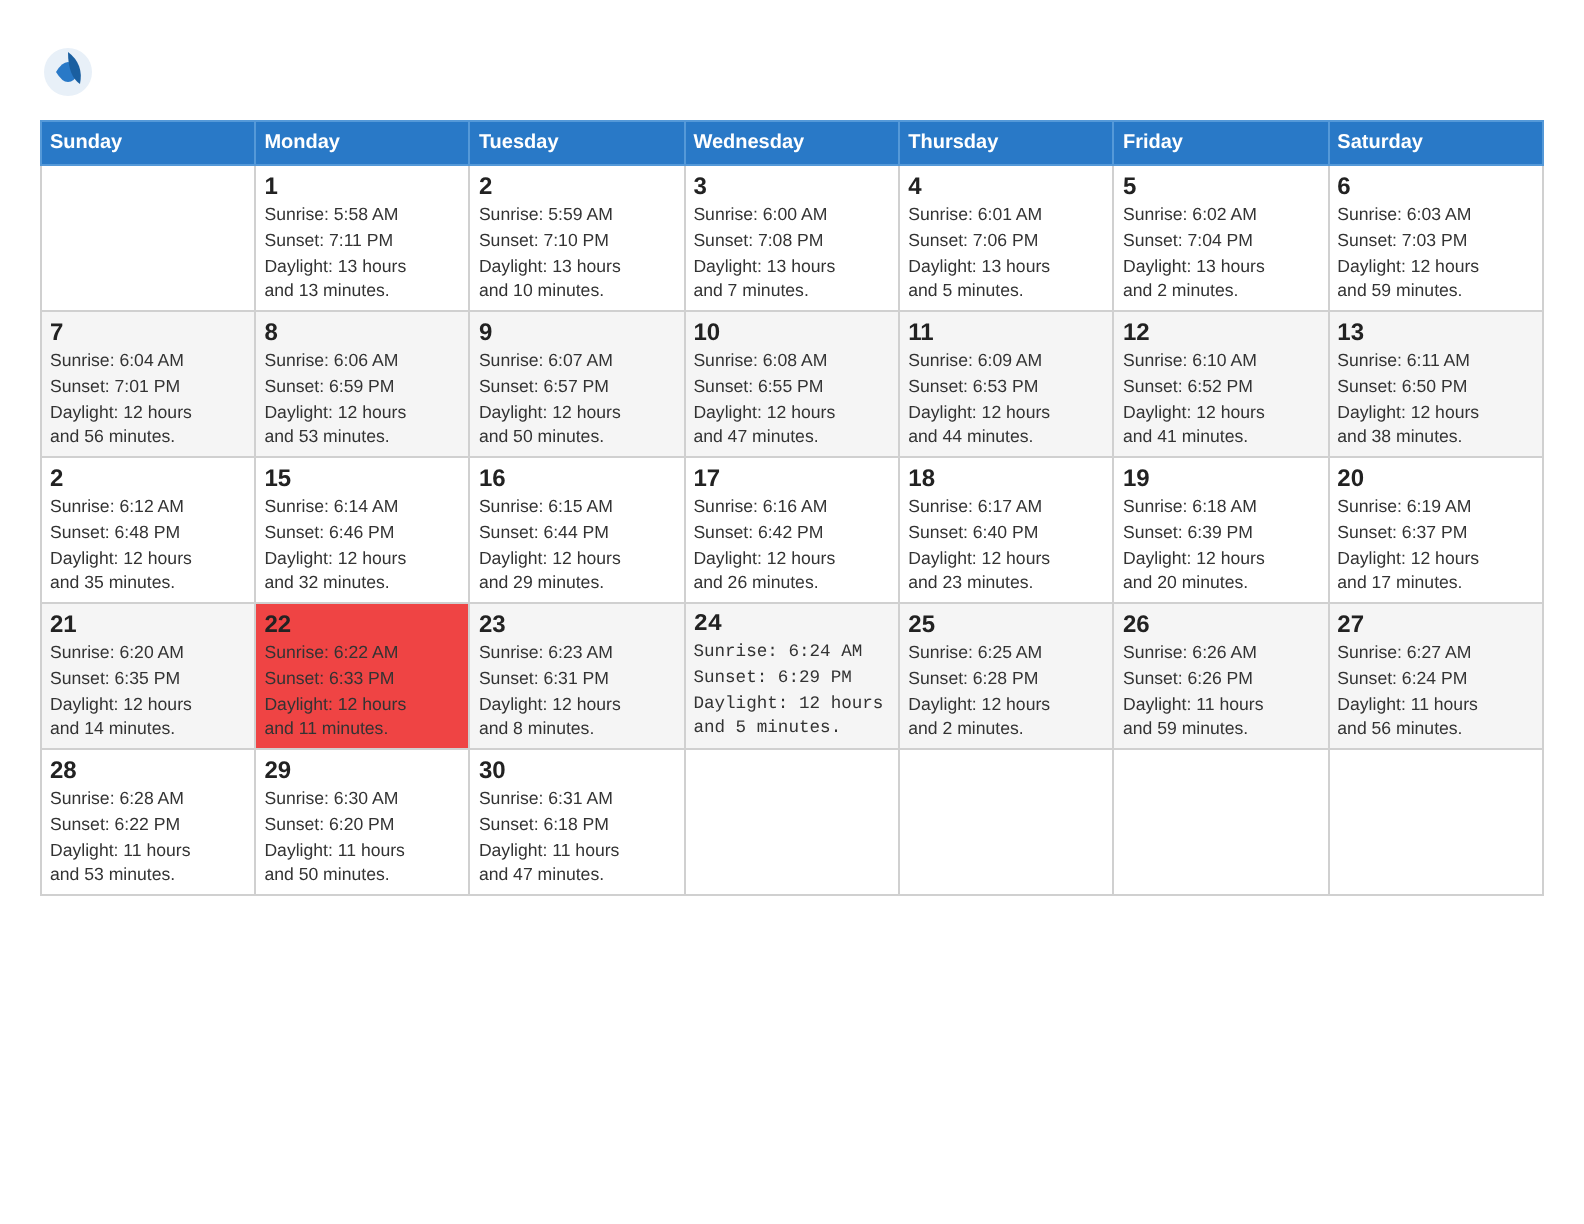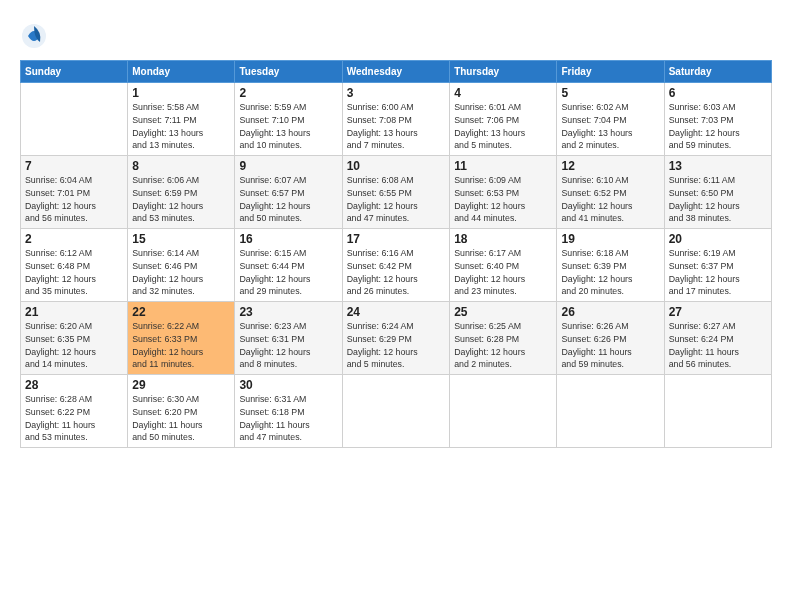--- a/index.html
+++ b/index.html
@@ -226,29 +226,29 @@
           <td style="background: rgb(255, 255, 255);">
             <span class="day-num">20</span>
             <div class="day-info">Sunrise: 6:19 AM<br>Sunset: 6:37 PM<br>Daylight: 12 hours<br>and 17 minutes.</div>
           </td>
         </tr>
         <tr>
           <td style="background: rgb(245, 245, 245); margin-left: 32px;">
             <span class="day-num">21</span>
             <div class="day-info">Sunrise: 6:20 AM<br>Sunset: 6:35 PM<br>Daylight: 12 hours<br>and 14 minutes.</div>
           </td>
-          <td style="background: #fdba74; margin-left: 20px;">
+          <td style="background: #ef4444; margin-left: 20px;">
             <span class="day-num">22</span>
             <div class="day-info">Sunrise: 6:22 AM<br>Sunset: 6:33 PM<br>Daylight: 12 hours<br>and 11 minutes.</div>
           </td>
           <td style="background: rgb(245, 245, 245);">
             <span class="day-num">23</span>
             <div class="day-info">Sunrise: 6:23 AM<br>Sunset: 6:31 PM<br>Daylight: 12 hours<br>and 8 minutes.</div>
           </td>
-          <td style="background: rgb(245, 245, 245);">
+          <td style="background: rgb(245, 245, 245); font-family: Liberation Mono, monospace;">
             <span class="day-num">24</span>
             <div class="day-info">Sunrise: 6:24 AM<br>Sunset: 6:29 PM<br>Daylight: 12 hours<br>and 5 minutes.</div>
           </td>
           <td style="background: rgb(245, 245, 245);">
             <span class="day-num">25</span>
             <div class="day-info">Sunrise: 6:25 AM<br>Sunset: 6:28 PM<br>Daylight: 12 hours<br>and 2 minutes.</div>
           </td>
           <td style="background: rgb(245, 245, 245);">
             <span class="day-num">26</span>
             <div class="day-info">Sunrise: 6:26 AM<br>Sunset: 6:26 PM<br>Daylight: 11 hours<br>and 59 minutes.</div>

